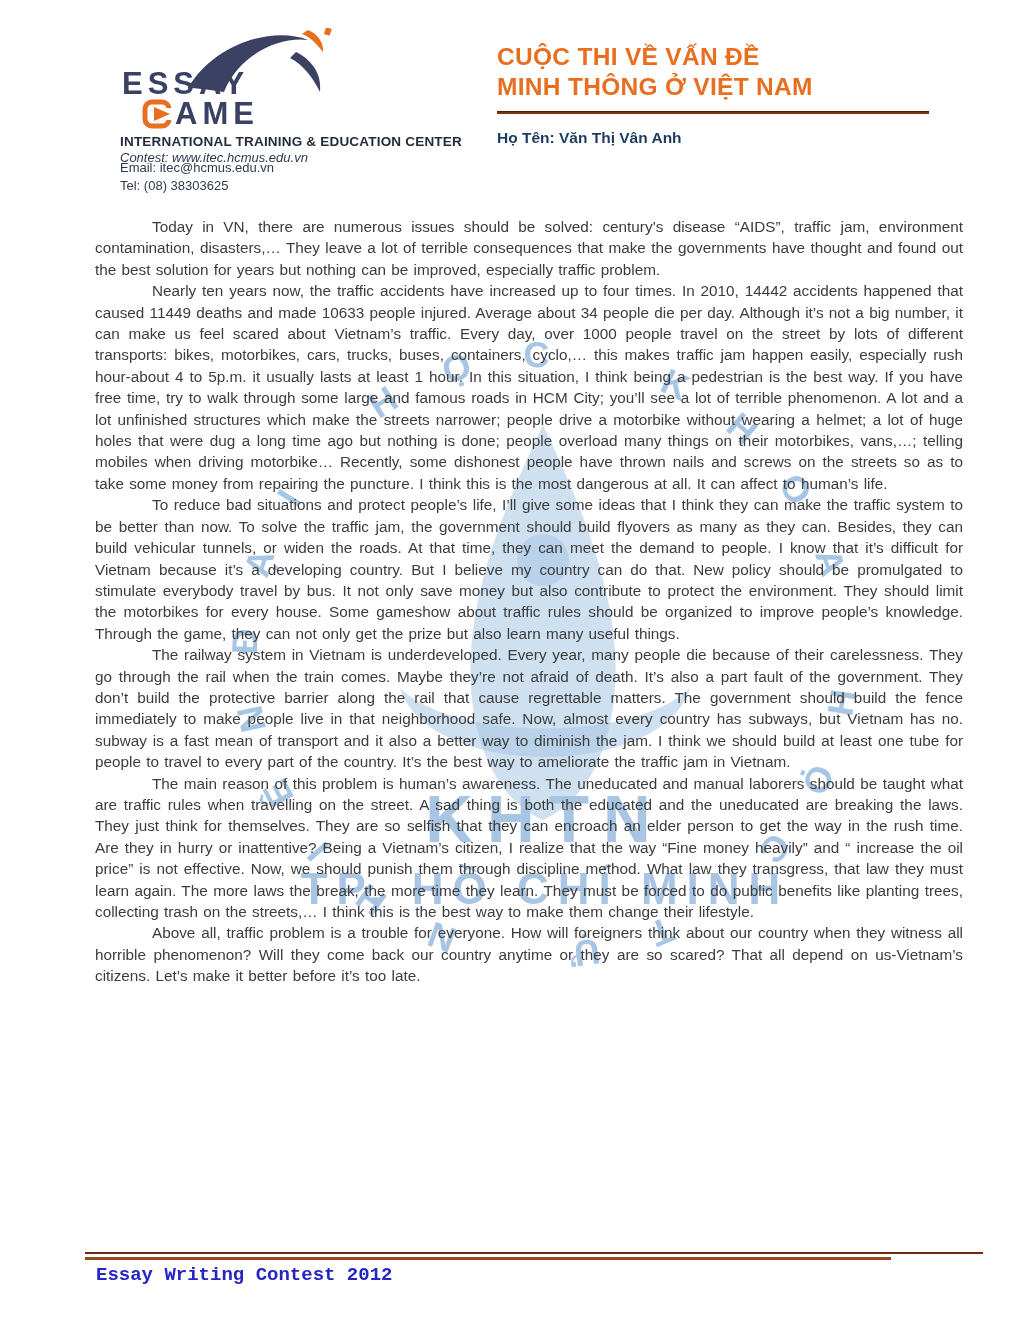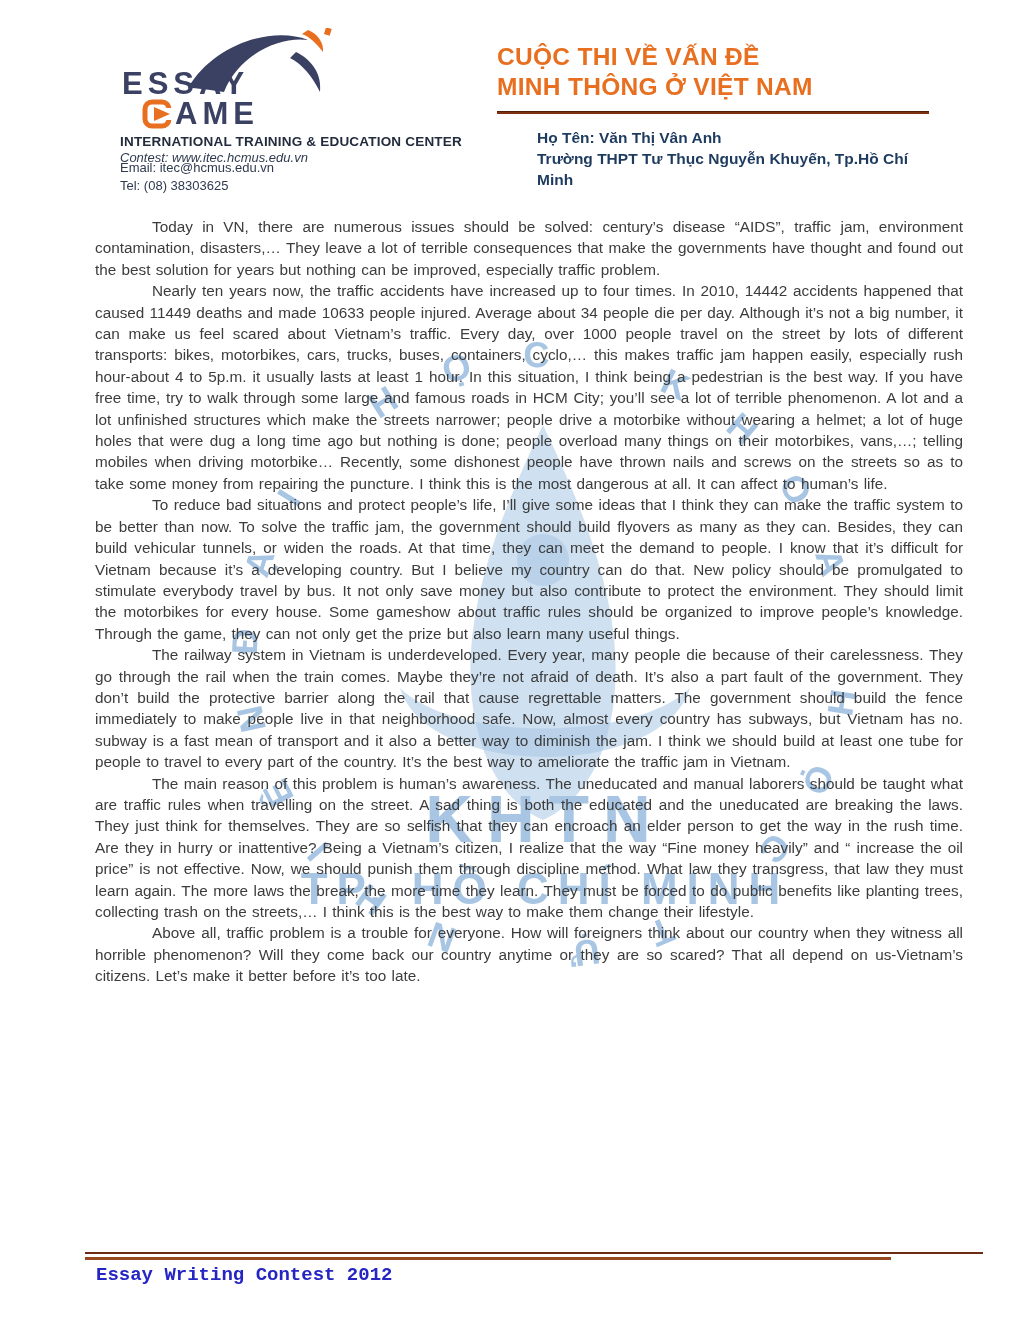--- a/index.html
+++ b/index.html
@@ -35,21 +35,21 @@
   .gicon{display:inline-block;width:30px;height:30px;margin-right:1px;}
   .org{position:absolute;left:8px;top:106px;font-size:13.5px;font-weight:bold;color:#232c3d;letter-spacing:.2px;}
   .contact{position:absolute;left:8px;font-size:13px;color:#2f3a4f;}
   .contact.website{top:122px;font-style:italic;}
   .contact.email{top:132px;}
   .contact.tel{top:150px;}
   .right-block{position:absolute;left:497px;top:42px;width:445px;}
   .title{font-size:24.5px;font-weight:bold;color:var(--accent-orange);line-height:30px;letter-spacing:.3px;}
   .title-rule{margin-top:9px;width:432px;height:3px;background:var(--rule-brown);
               border-top:1px solid #4f1f06;}
-  .entrant{margin-top:13px;font-size:15.5px;font-weight:bold;color:var(--info-navy);line-height:21px;margin-left:40px;}
+  .entrant{margin-top:13px;font-size:15.5px;font-weight:bold;color:var(--info-navy);line-height:21px;}
   
   .essay{position:absolute;left:95px;top:216px;width:868px;z-index:1;}
   .essay p{
     font-size:15.3px;line-height:21.4px;color:var(--body-text);
     text-align:justify;text-indent:57px;word-spacing:1px;
   }
   
   .footer{position:absolute;left:0;top:0;width:1020px;height:1320px;z-index:2;pointer-events:none;}
   .footer-rule-top{position:absolute;left:85px;top:1252px;width:898px;height:2px;background:var(--footer-rule-top);}
   .footer-rule-bottom{position:absolute;left:85px;top:1257px;width:806px;height:3px;background:var(--footer-rule-bottom);}
@@ -100,21 +100,20 @@
       <div class="contact email">Email: itec@hcmus.edu.vn</div>
       <div class="contact tel">Tel: (08) 38303625</div>
     </div>
 
     <div class="right-block">
       <div class="title">CUỘC THI VỀ VẤN ĐỀ</div>
       <div class="title">MINH THÔNG Ở VIỆT NAM</div>
       <div class="title-rule"></div>
       <div class="entrant">
         <div>Họ Tên: Văn Thị Vân Anh</div>
-        <div>Trường THPT Tư Thục Nguyễn Khuyến, Tp.Hồ Chí Minh</div>
       </div>
     </div>
   </div>
 
   <main class="essay">
     <p>Today in VN, there are numerous issues should be solved: century’s disease “AIDS”, traffic jam, environment contamination, disasters,… They leave a lot of terrible consequences that make the governments have thought and found out the best solution for years but nothing can be improved, especially traffic problem.</p>
     <p>Nearly ten years now, the traffic accidents have increased up to four times. In 2010, 14442 accidents happened that caused 11449 deaths and made 10633 people injured. Average about 34 people die per day. Although it’s not a big number, it can make us feel scared about Vietnam’s traffic. Every day, over 1000 people travel on the street by lots of different transports: bikes, motorbikes, cars, trucks, buses, containers, cyclo,… this makes traffic jam happen easily, especially rush hour-about 4 to 5p.m. it usually lasts at least 1 hour. In this situation, I think being a pedestrian is the best way. If you have free time, try to walk through some large and famous roads in HCM City; you’ll see a lot of terrible phenomenon. A lot and a lot unfinished structures which make the streets narrower; people drive a motorbike without wearing a helmet; a lot of huge holes that were dug a long time ago but nothing is done; people overload many things on their motorbikes, vans,…; telling mobiles when driving motorbike… Recently, some dishonest people have thrown nails and screws on the streets so as to take some money from repairing the puncture. I think this is the most dangerous at all. It can affect to human’s life.</p>
     <p>To reduce bad situations and protect people’s life, I’ll give some ideas that I think they can make the traffic system to be better than now. To solve the traffic jam, the government should build flyovers as many as they can. Besides, they can build vehicular tunnels, or widen the roads. At that time, they can meet the demand to people. I know that it’s difficult for Vietnam because it’s a developing country. But I believe my country can do that. New policy should be promulgated to stimulate everybody travel by bus. It not only save money but also contribute to protect the environment. They should limit the motorbikes for every house. Some gameshow about traffic rules should be organized to improve people’s knowledge. Through the game, they can not only get the prize but also learn many useful things.</p>
     <p>The railway system in Vietnam is underdeveloped. Every year, many people die because of their carelessness. They go through the rail when the train comes. Maybe they’re not afraid of death. It’s also a part fault of the government. They don’t build the protective barrier along the rail that cause regrettable matters. The government should build the fence immediately to make people live in that neighborhood safe. Now, almost every country has subways, but Vietnam has no. subway is a fast mean of transport and it also a better way to diminish the jam. I think we should build at least one tube for people to travel to every part of the country. It’s the best way to ameliorate the traffic jam in Vietnam.</p>
     <p>The main reason of this problem is human’s awareness. The uneducated and manual laborers should be taught what are traffic rules when travelling on the street. A sad thing is both the educated and the uneducated are breaking the laws. They just think for themselves. They are so selfish that they can encroach an elder person to get the way in the rush time. Are they in hurry or inattentive? Being a Vietnam’s citizen, I realize that the way “Fine money heavily” and “ increase the oil price” is not effective. Now, we should punish them through discipline method. What law they transgress, that law they must learn again. The more laws the break, the more time they learn. They must be forced to do public benefits like planting trees, collecting trash on the streets,… I think this is the best way to make them change their lifestyle.</p>

